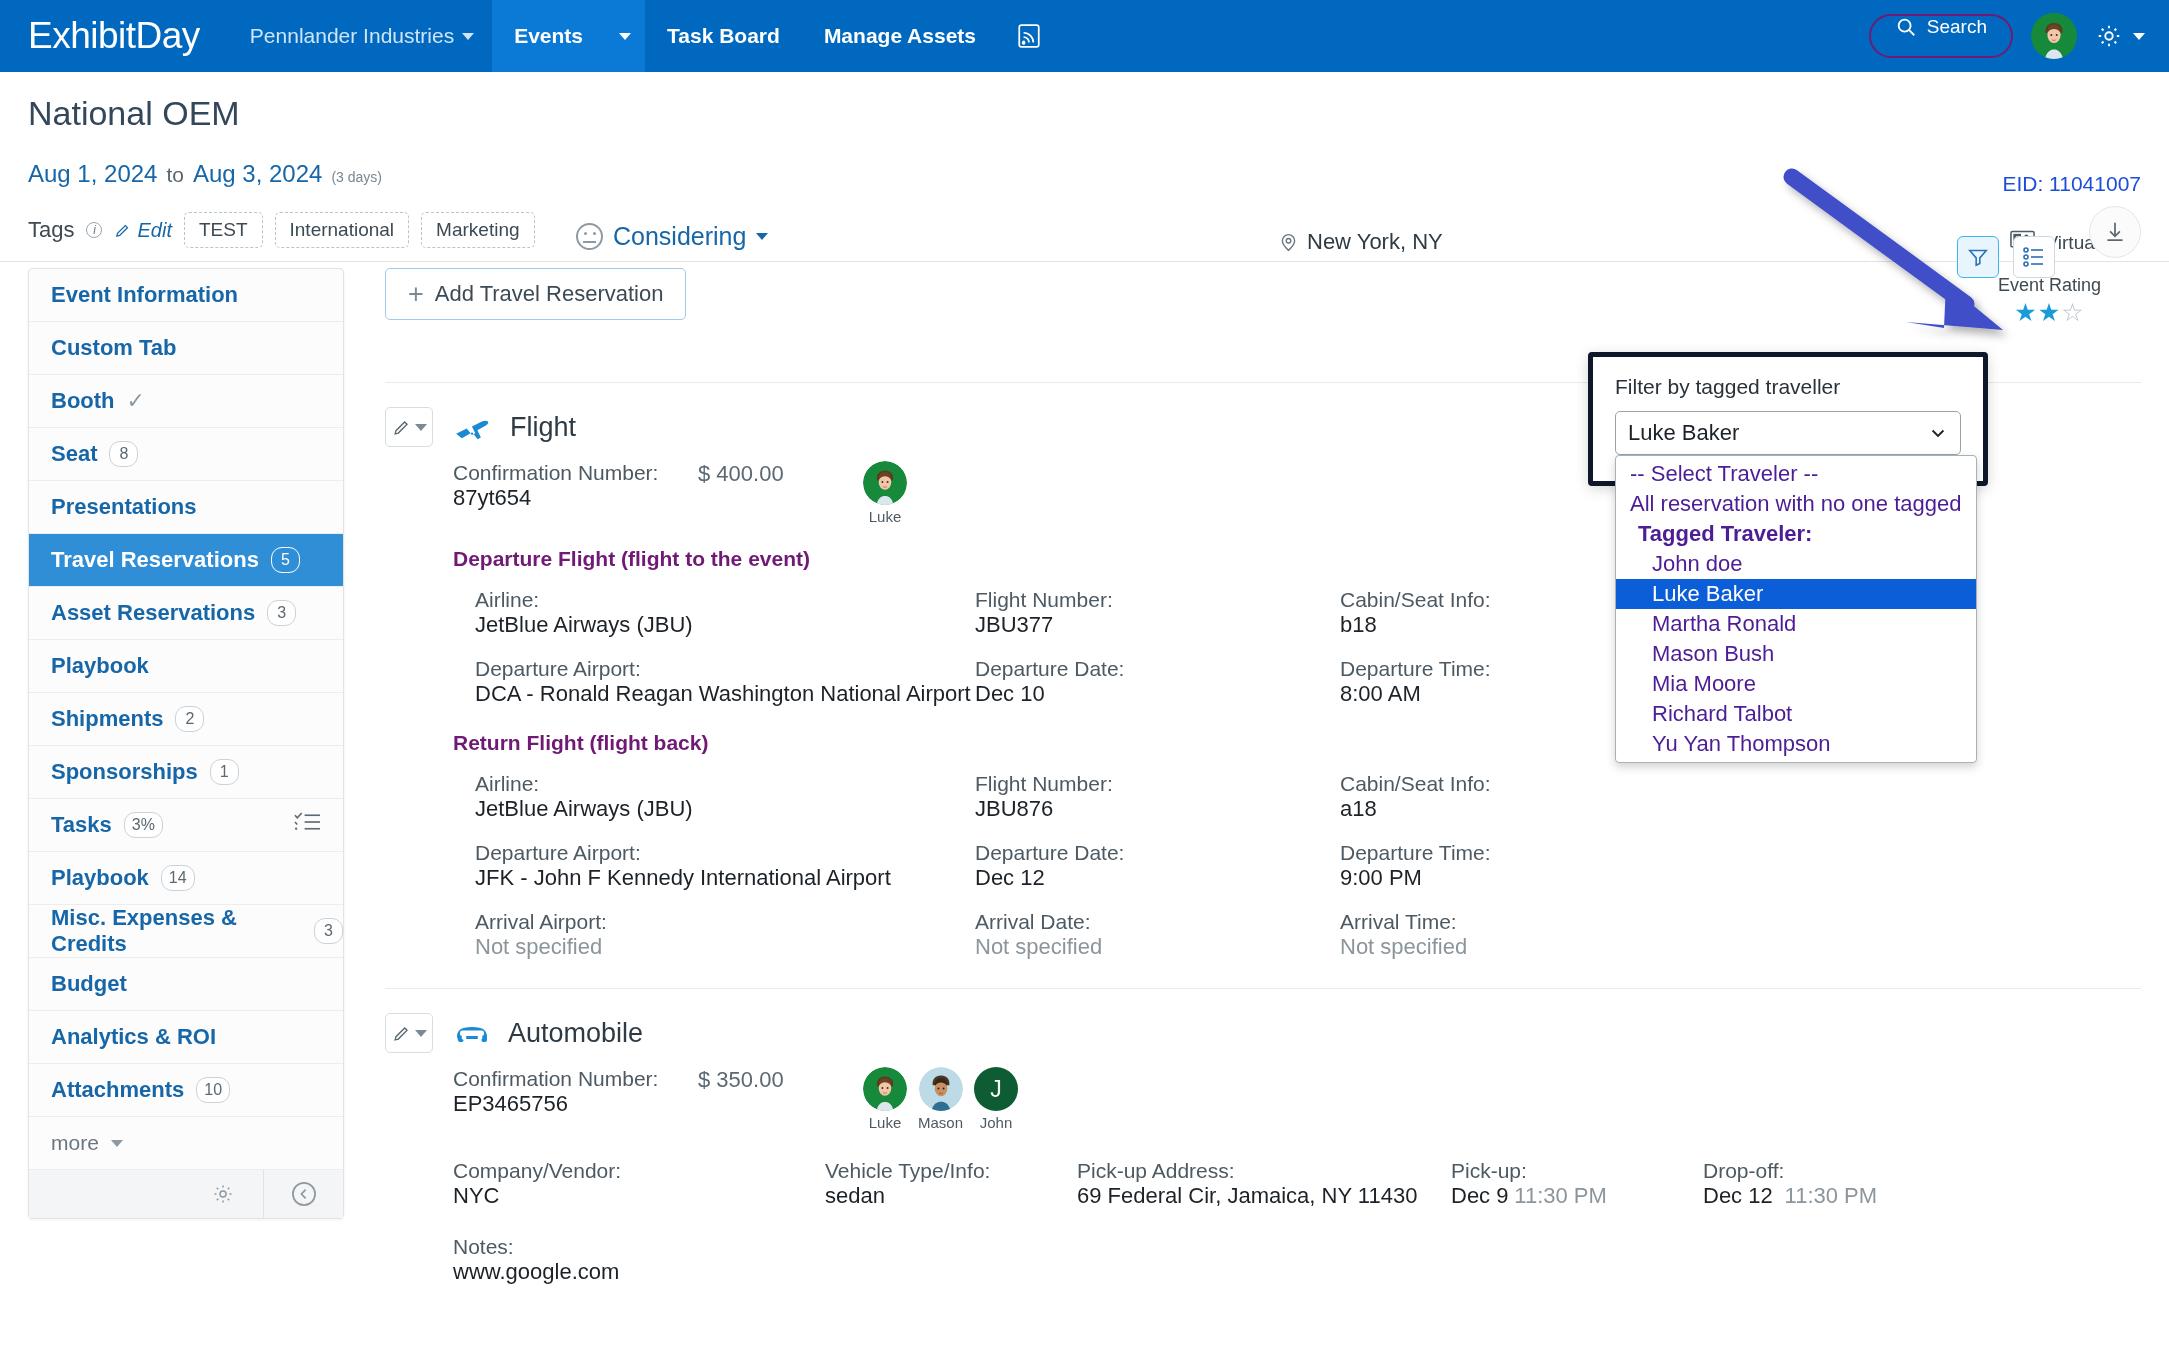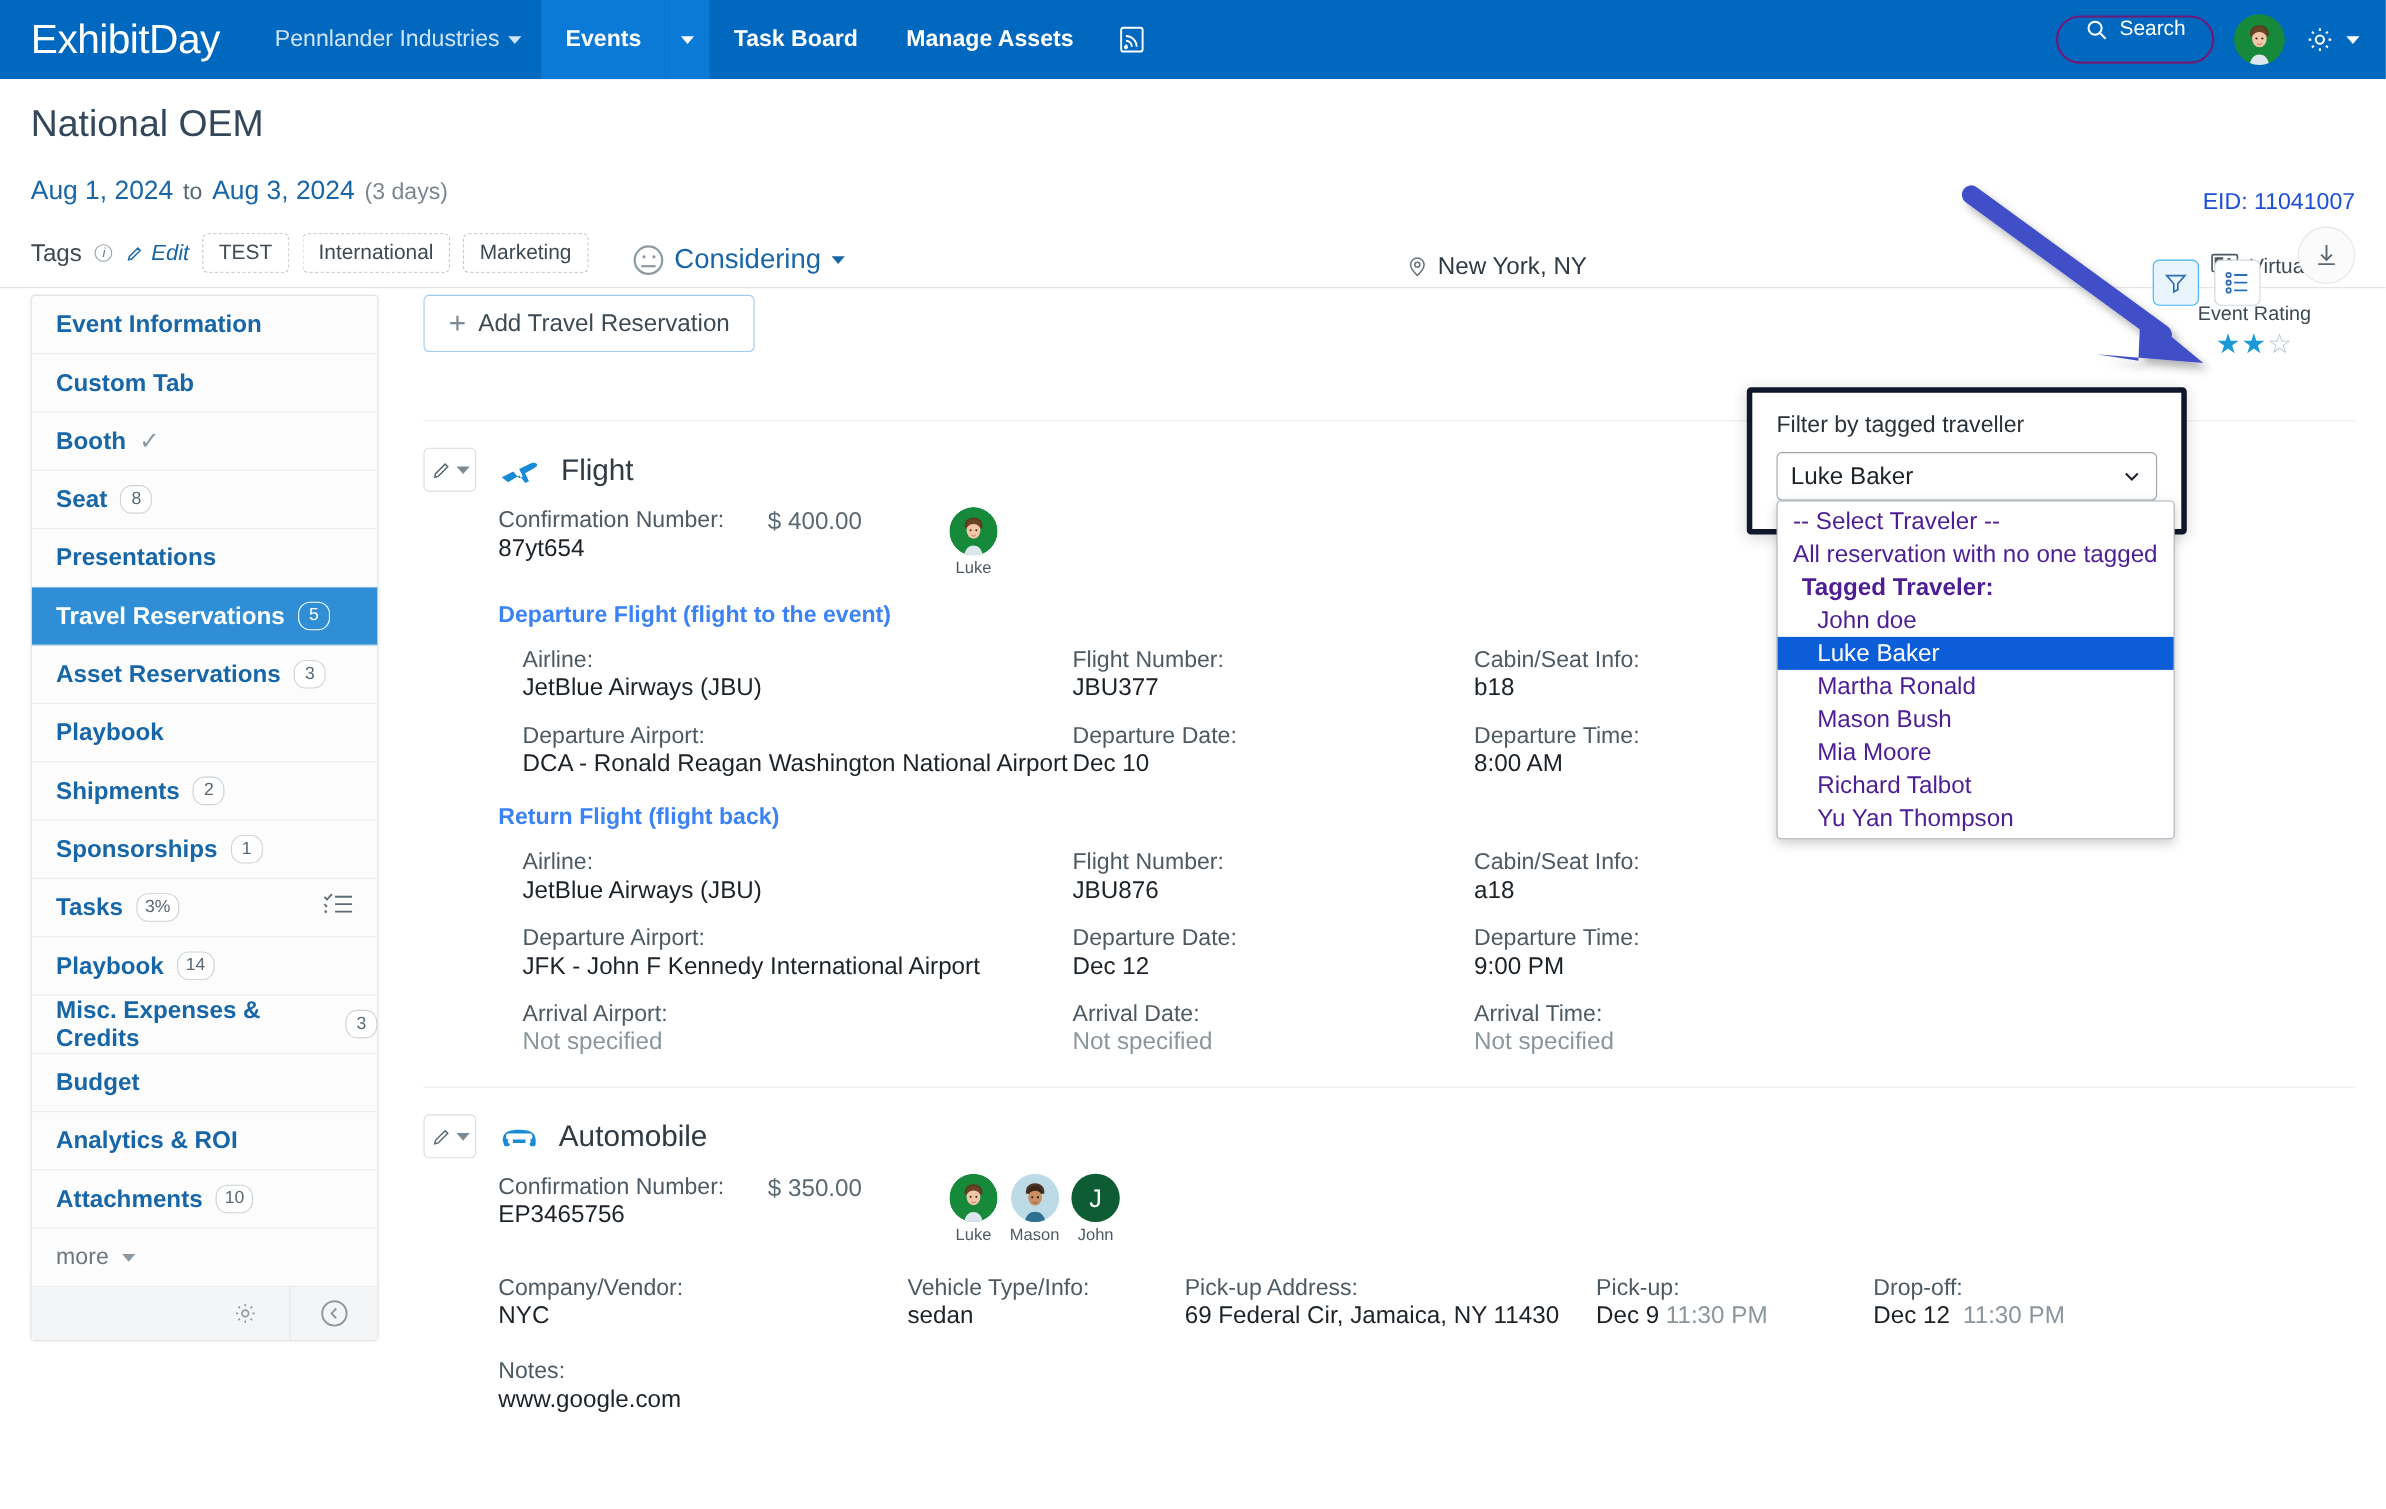--- a/index.html
+++ b/index.html
@@ -55,21 +55,21 @@
 
   
   #evhead { position: relative; height: 190px; background: #fff;
             border-bottom: 1px solid #e3e3e3; }
   #evtitle { position: absolute; left: 28px; top: 22px;
     font-size: 34px; color: #33475b; font-weight: 400; }
   #evdates { position: absolute; left: 28px; top: 88px; font-size: 24px;
     display: flex; align-items: baseline; gap: 9px; }
   #evdates .d { color: #1666a8; }
   #evdates .to { color: #58666e; font-size: 21px; }
-  #evdates .dur { color: #7b8791; font-size: 21px; }
+  #evdates .dur { color: #7b8791; font-size: 14px; }
   .statuswrap { position: absolute; left: 576px; top: 150px;
      display: flex; align-items: center; gap: 10px; font-size: 25px; color: #1666a8; }
   .smiley { width: 27px; height: 27px; border: 2px solid #8e9aa3; border-radius: 50%;
      position: relative; display: inline-block; }
   .smiley:before, .smiley:after { content: ""; position: absolute; background: #8e9aa3; }
   .smiley:before { width: 3px; height: 3px; left: 6px; top: 7px; border-radius: 50%;
      box-shadow: 9px 0 0 #8e9aa3; }
   .smiley:after { width: 13px; height: 2px; left: 5px; top: 16px; }
 
   #tagsrow { position: absolute; left: 28px; top: 140px;
@@ -135,21 +135,21 @@
   .resv-head { display: flex; align-items: center; gap: 20px; }
   .penbtn { width: 48px; height: 40px; border: 1px solid #d7dde1; border-radius: 5px;
      background: #fff; display: flex; align-items: center; justify-content: center;
      gap: 4px; color: #5a6770; font-size: 16px; }
   .resv-title { font-size: 27px; color: #2e3a44; display: flex; align-items: center; gap: 17px; }
 
   .kv { font-size: 21px; }
   .kv .k { color: #4d5a63; }
   .kv .v { color: #1c2227; font-size: 22px; }
   .kv .v.muted { color: #8b959c; }
-  .sub-h { font-weight: bold; font-size: 21px; color: #3b82f6; }
+  .sub-h { font-weight: bold; font-size: 21px; color: #701a75; }
 
   .avgroup { display: flex; gap: 11px; align-items: flex-start; }
   .av { width: 44px; height: 44px; border-radius: 50%; overflow: hidden;
         position: relative; display: block; }
   .avname { font-size: 15px; color: #4d5a63; text-align: center; margin-top: 3px; }
   .avcell { display: flex; flex-direction: column; align-items: center; }
   .av.initial { background: #0e5c33; color: #fff; display: flex; align-items: center;
         justify-content: center; font-size: 23px; }
 
   

